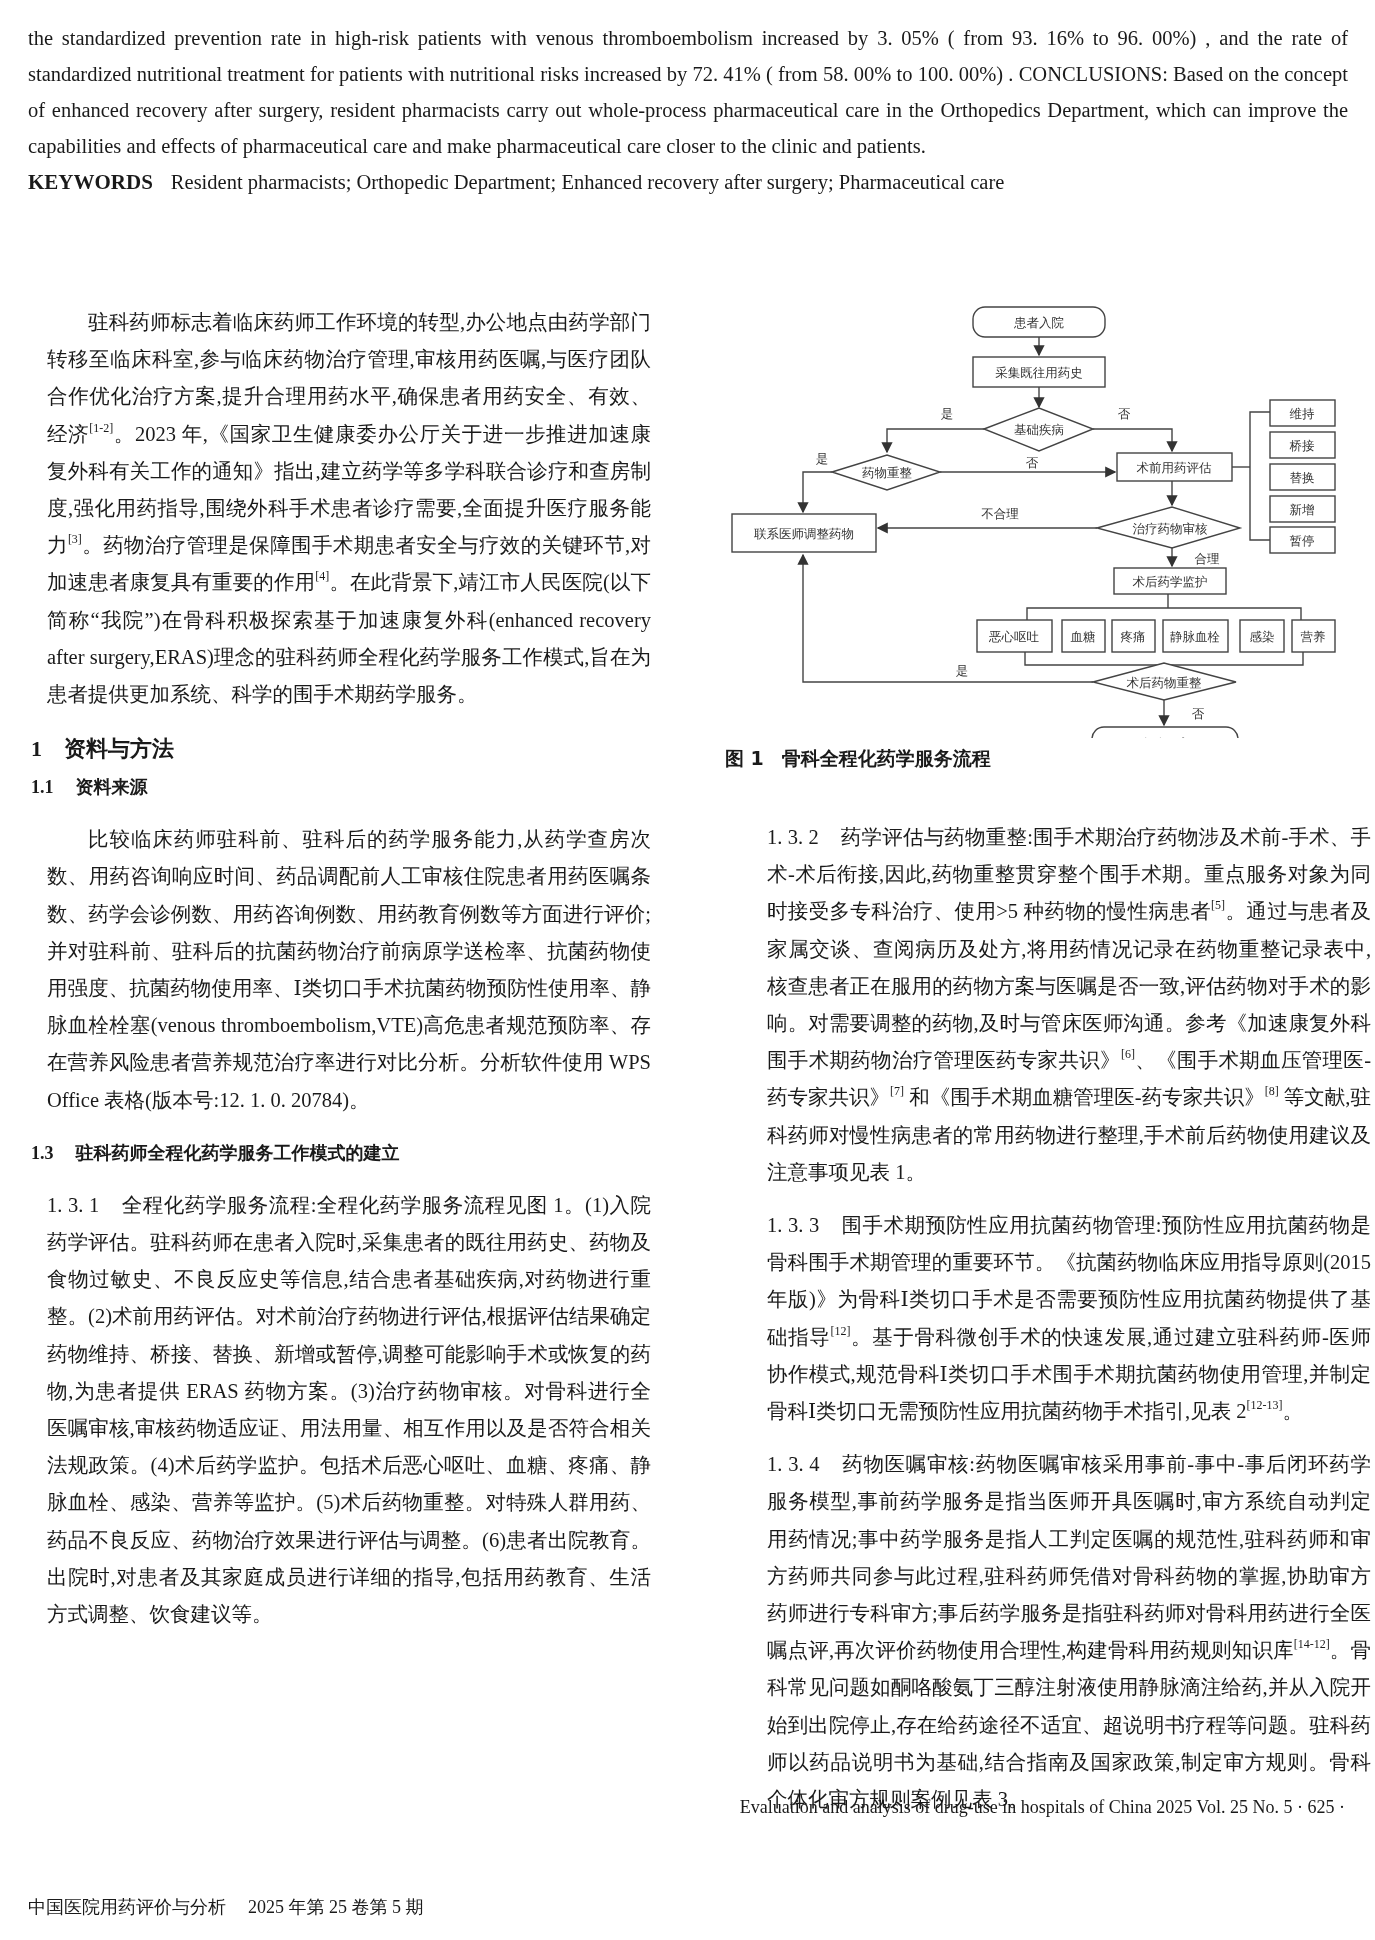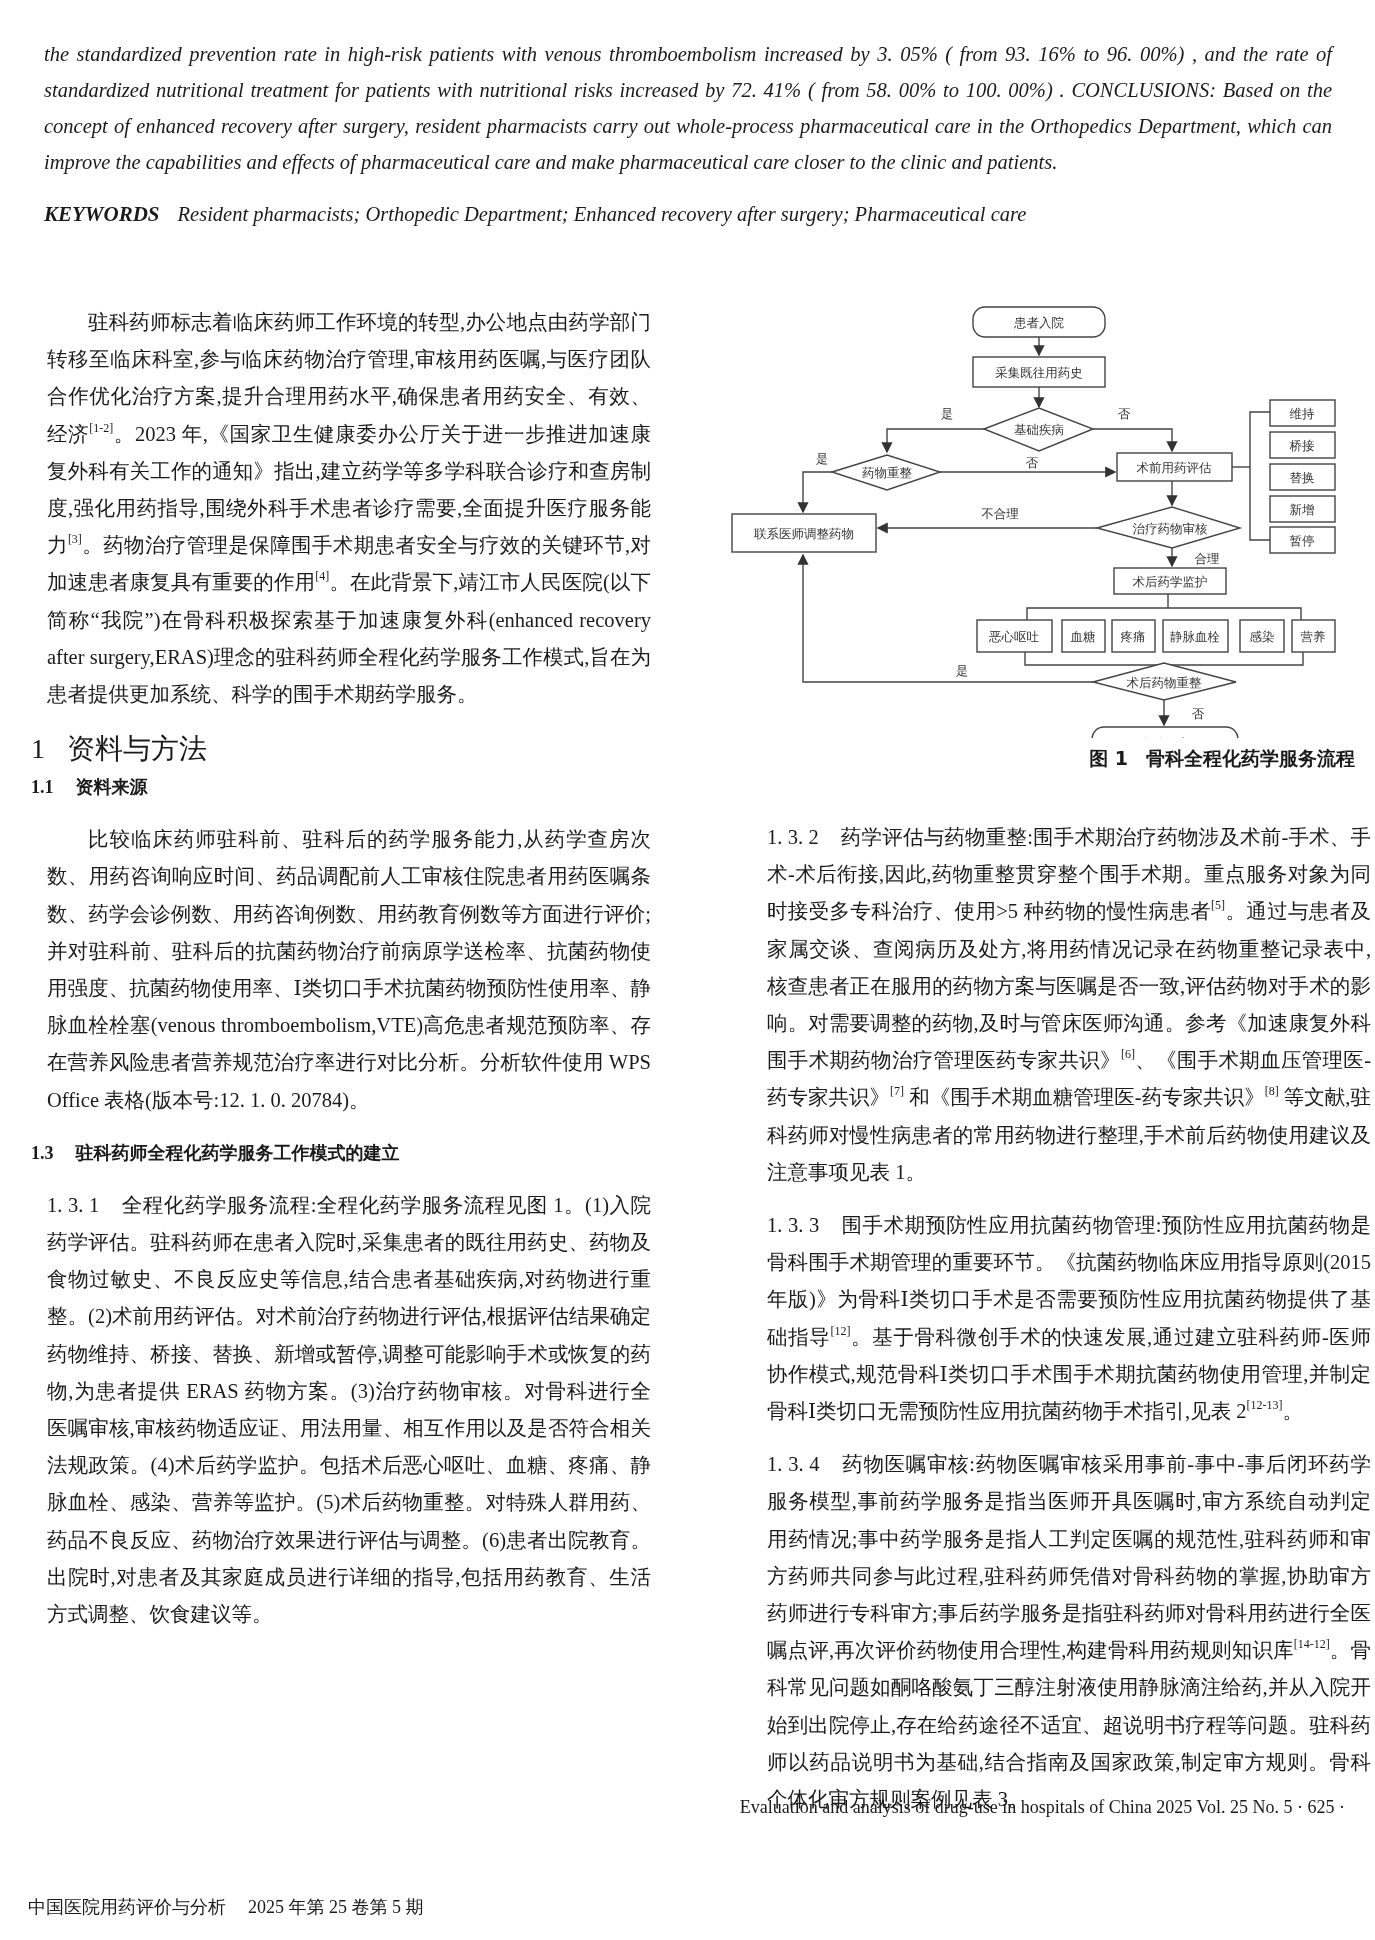--- a/index.html
+++ b/index.html
@@ -1,33 +1,33 @@
 <!DOCTYPE html>
 <html><head>
 <meta charset="utf-8">
 <style>
   html,body{margin:0;padding:0;background:#fff;}
   body{width:1375px;height:1940px;position:relative;overflow:hidden;color:#1a1a1a;
        font-family:"Liberation Serif","DejaVu Serif",serif;}
   .abs{position:absolute;}
   .en-abstract{left:28px;top:20px;width:1320px;font-size:20.5px;line-height:36px;text-align:justify;letter-spacing:0;}
-  .en-abstract p{margin:16px;font-style:italic;}
+  .en-abstract p{margin:0;}
   .kw-label{font-weight:bold;font-size:21px;margin-right:18px;}
   .col{font-size:20.5px;line-height:37.2px;text-align:justify;}
   .col p{margin:16px;}
   .indent{text-indent:2em;}
   .left-col{left:31px;top:288px;width:636px;}
   .right-col{left:751px;top:803px;width:636px;}
-  .h1{font-family:"DejaVu Sans","Liberation Sans",sans-serif;font-weight:normal;font-size:28px;line-height:40px;}
+  .h1{font-family:"DejaVu Sans","Liberation Sans",sans-serif;font-weight:bold;font-size:22px;line-height:40px;}
   .h2{font-family:"DejaVu Sans","Liberation Sans",sans-serif;font-weight:bold;font-size:18px;line-height:36px;}
   .h1 .num,.h2 .num{font-family:"Liberation Serif",serif;margin-right:22px;}
   .sec-num{margin-right:22px;}
   sup{font-size:12px;line-height:0;vertical-align:9px;}
   .figure{left:725px;top:298px;width:630px;height:480px;}
-  .fig-caption{left:725px;top:742px;width:630px;text-align:right;font-family:"DejaVu Sans","Liberation Sans",sans-serif;font-weight:bold;font-size:19px;}
+  .fig-caption{left:725px;top:742px;width:630px;text-align:left;font-family:"DejaVu Sans","Liberation Sans",sans-serif;font-weight:bold;font-size:19px;}
   .fig-caption .num{margin-right:18px;}
   .footer-left{left:28px;top:1895px;font-size:18px;}
   .footer-right{right:30px;top:1797px;font-size:18px;}
   .footer-left .sp{margin-left:22px;}
   svg text{font-family:"DejaVu Sans","Liberation Sans",sans-serif;font-size:12.5px;fill:#333;}
 </style>
 </head>
 <body>
 
 <div class="abs en-abstract">

